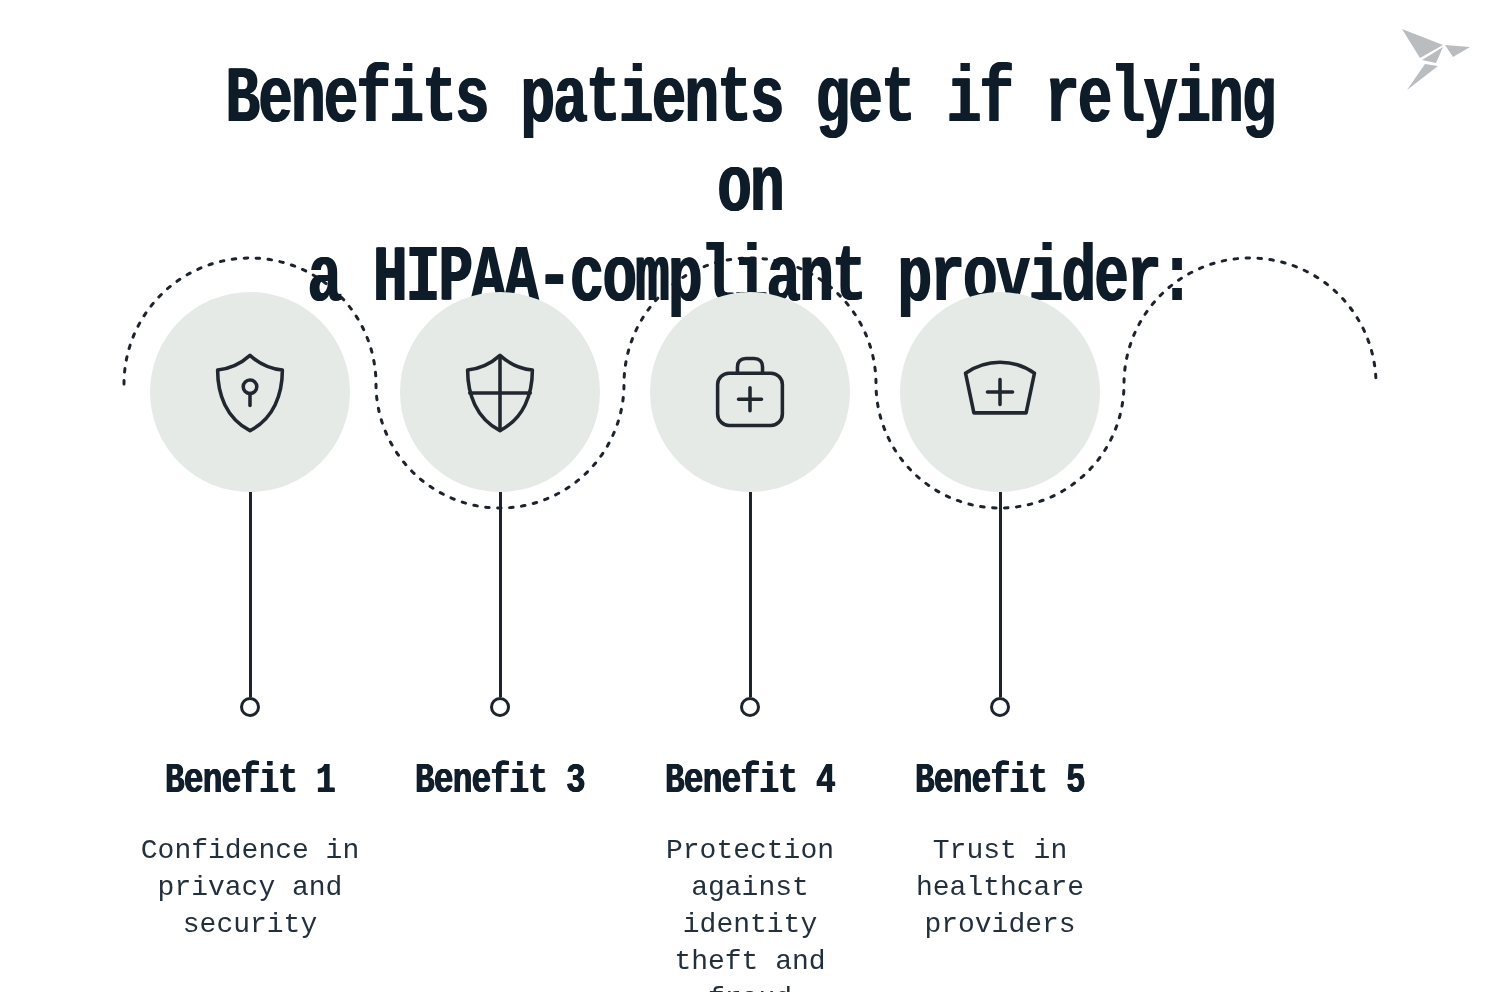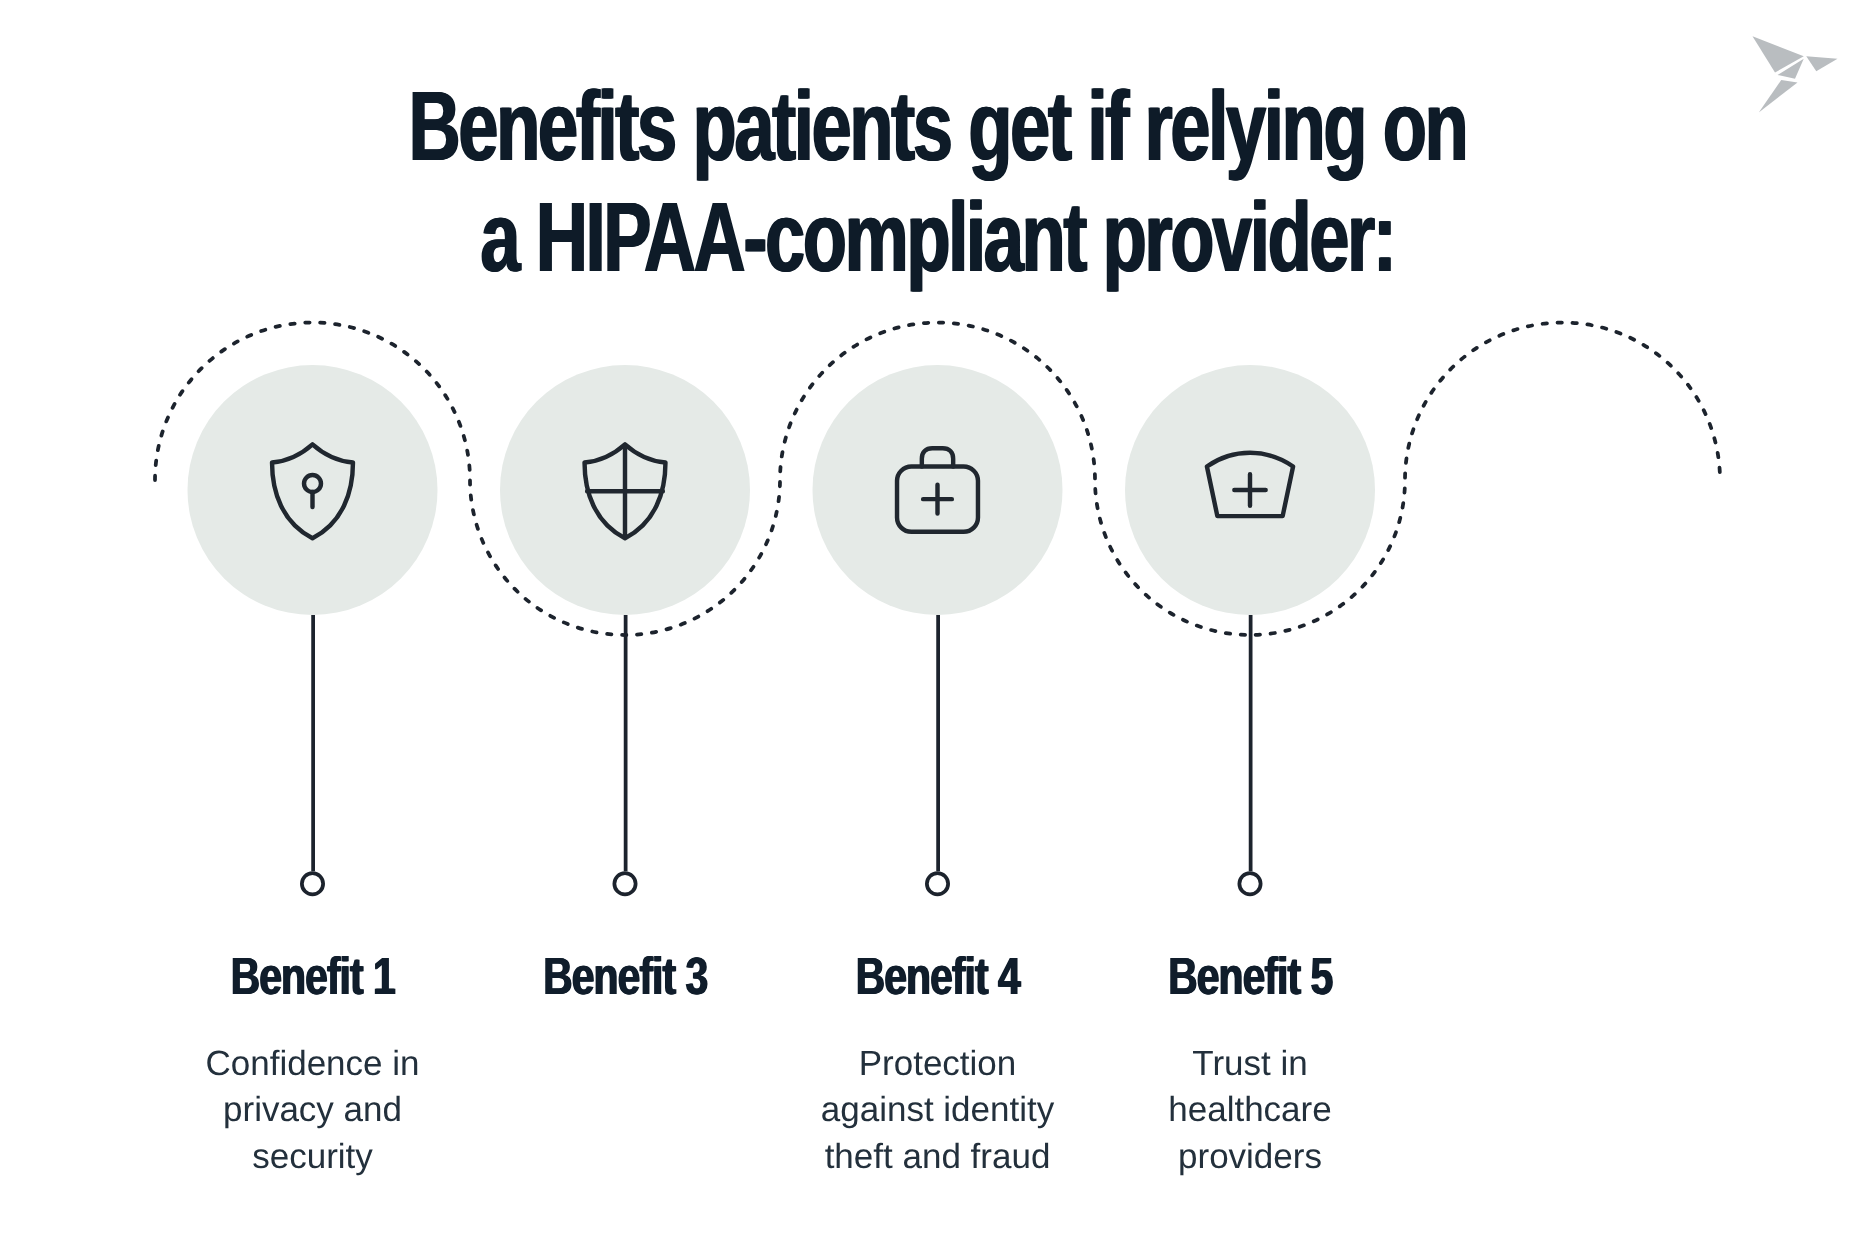--- a/index.html
+++ b/index.html
@@ -1,18 +1,18 @@
 <!DOCTYPE html>
 <html><head>
 <meta charset="utf-8">
 <style>
   html,body{margin:0;padding:0;background:#ffffff;}
   .stage{
     position:relative;width:1500px;height:992px;background:#ffffff;overflow:hidden;
-    font-family:Liberation Sans, sans-serif;
+    font-family:Liberation Mono, monospace;
   }
   .wave{position:absolute;left:0;top:0;width:1500px;height:992px;pointer-events:none;}
   .brand{position:absolute;left:1386px;top:22px;width:96px;height:78px;}
   .title{
     position:absolute;top:56px;left:0;width:1500px;margin:0;
     text-align:center;font-size:79px;line-height:1.13;font-weight:900;
     letter-spacing:-2.5px;color:#0e1b28;
     transform:scaleX(0.73);transform-origin:50% 0;
     text-shadow:1px 0 currentColor,-1px 0 currentColor;
   }

